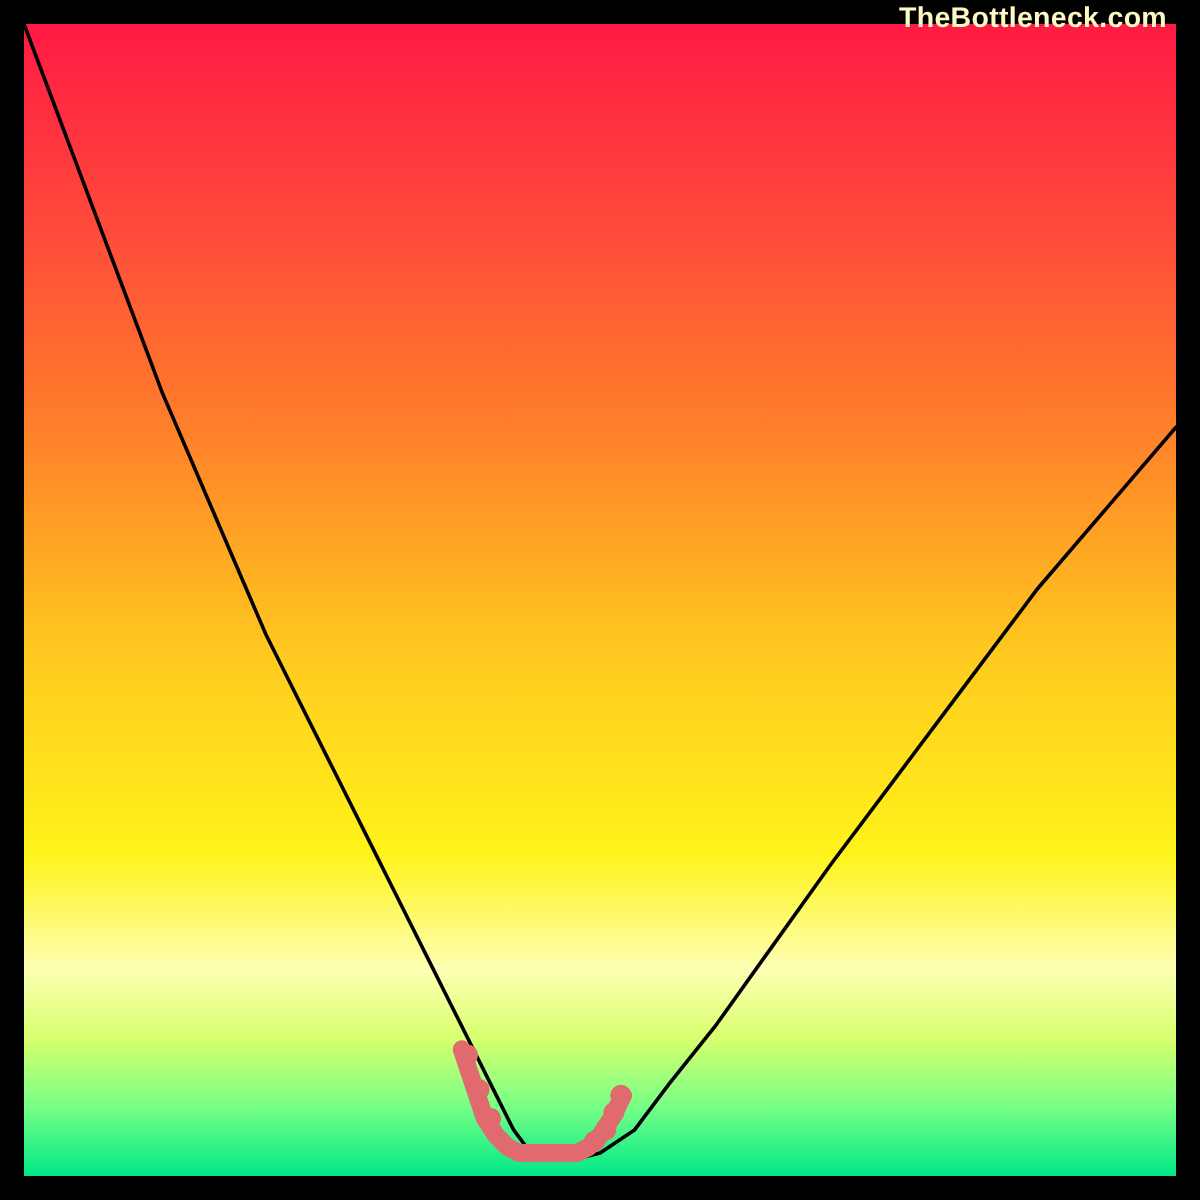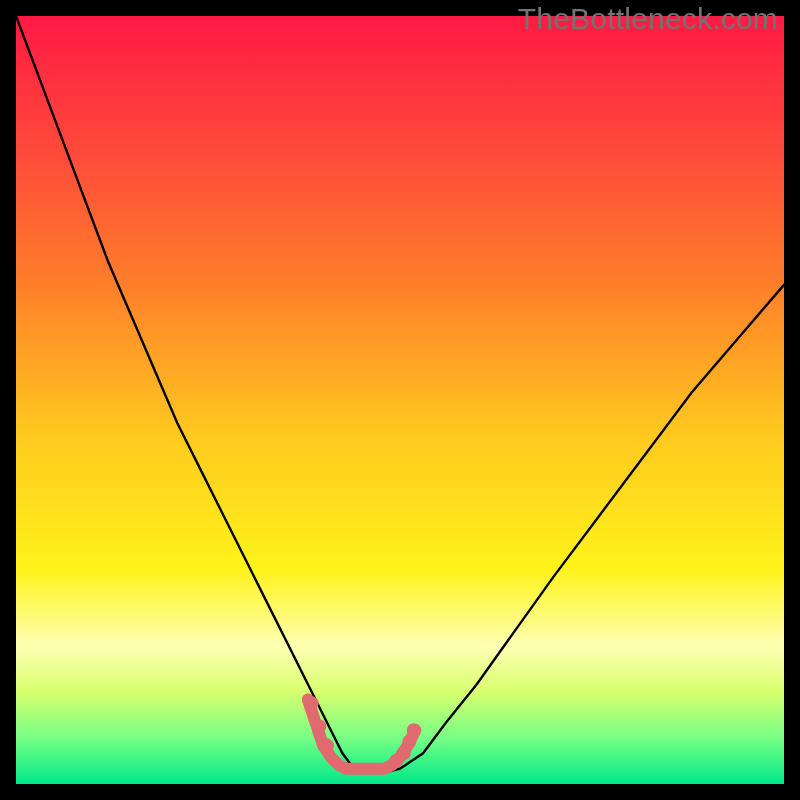--- a/index.html
+++ b/index.html
@@ -23,23 +23,23 @@
     position: absolute;
     left: 0;
     top: 0;
     width: 768px;
     height: 768px;
   }
   .watermark {
     position: absolute;
     top: 2px;
     right: 22px;
-    color: #737373;
-    font-size: 30px;
-    font-weight: 400;
+    color: #fef9c3;
+    font-size: 19px;
+    font-weight: 700;
     letter-spacing: 0.2px;
     user-select: none;
   }
 </style>
 </head>
 <body>
 
 <div class="frame">
   <svg class="plot" viewBox="0 0 768 768" preserveAspectRatio="none">
     <defs>

